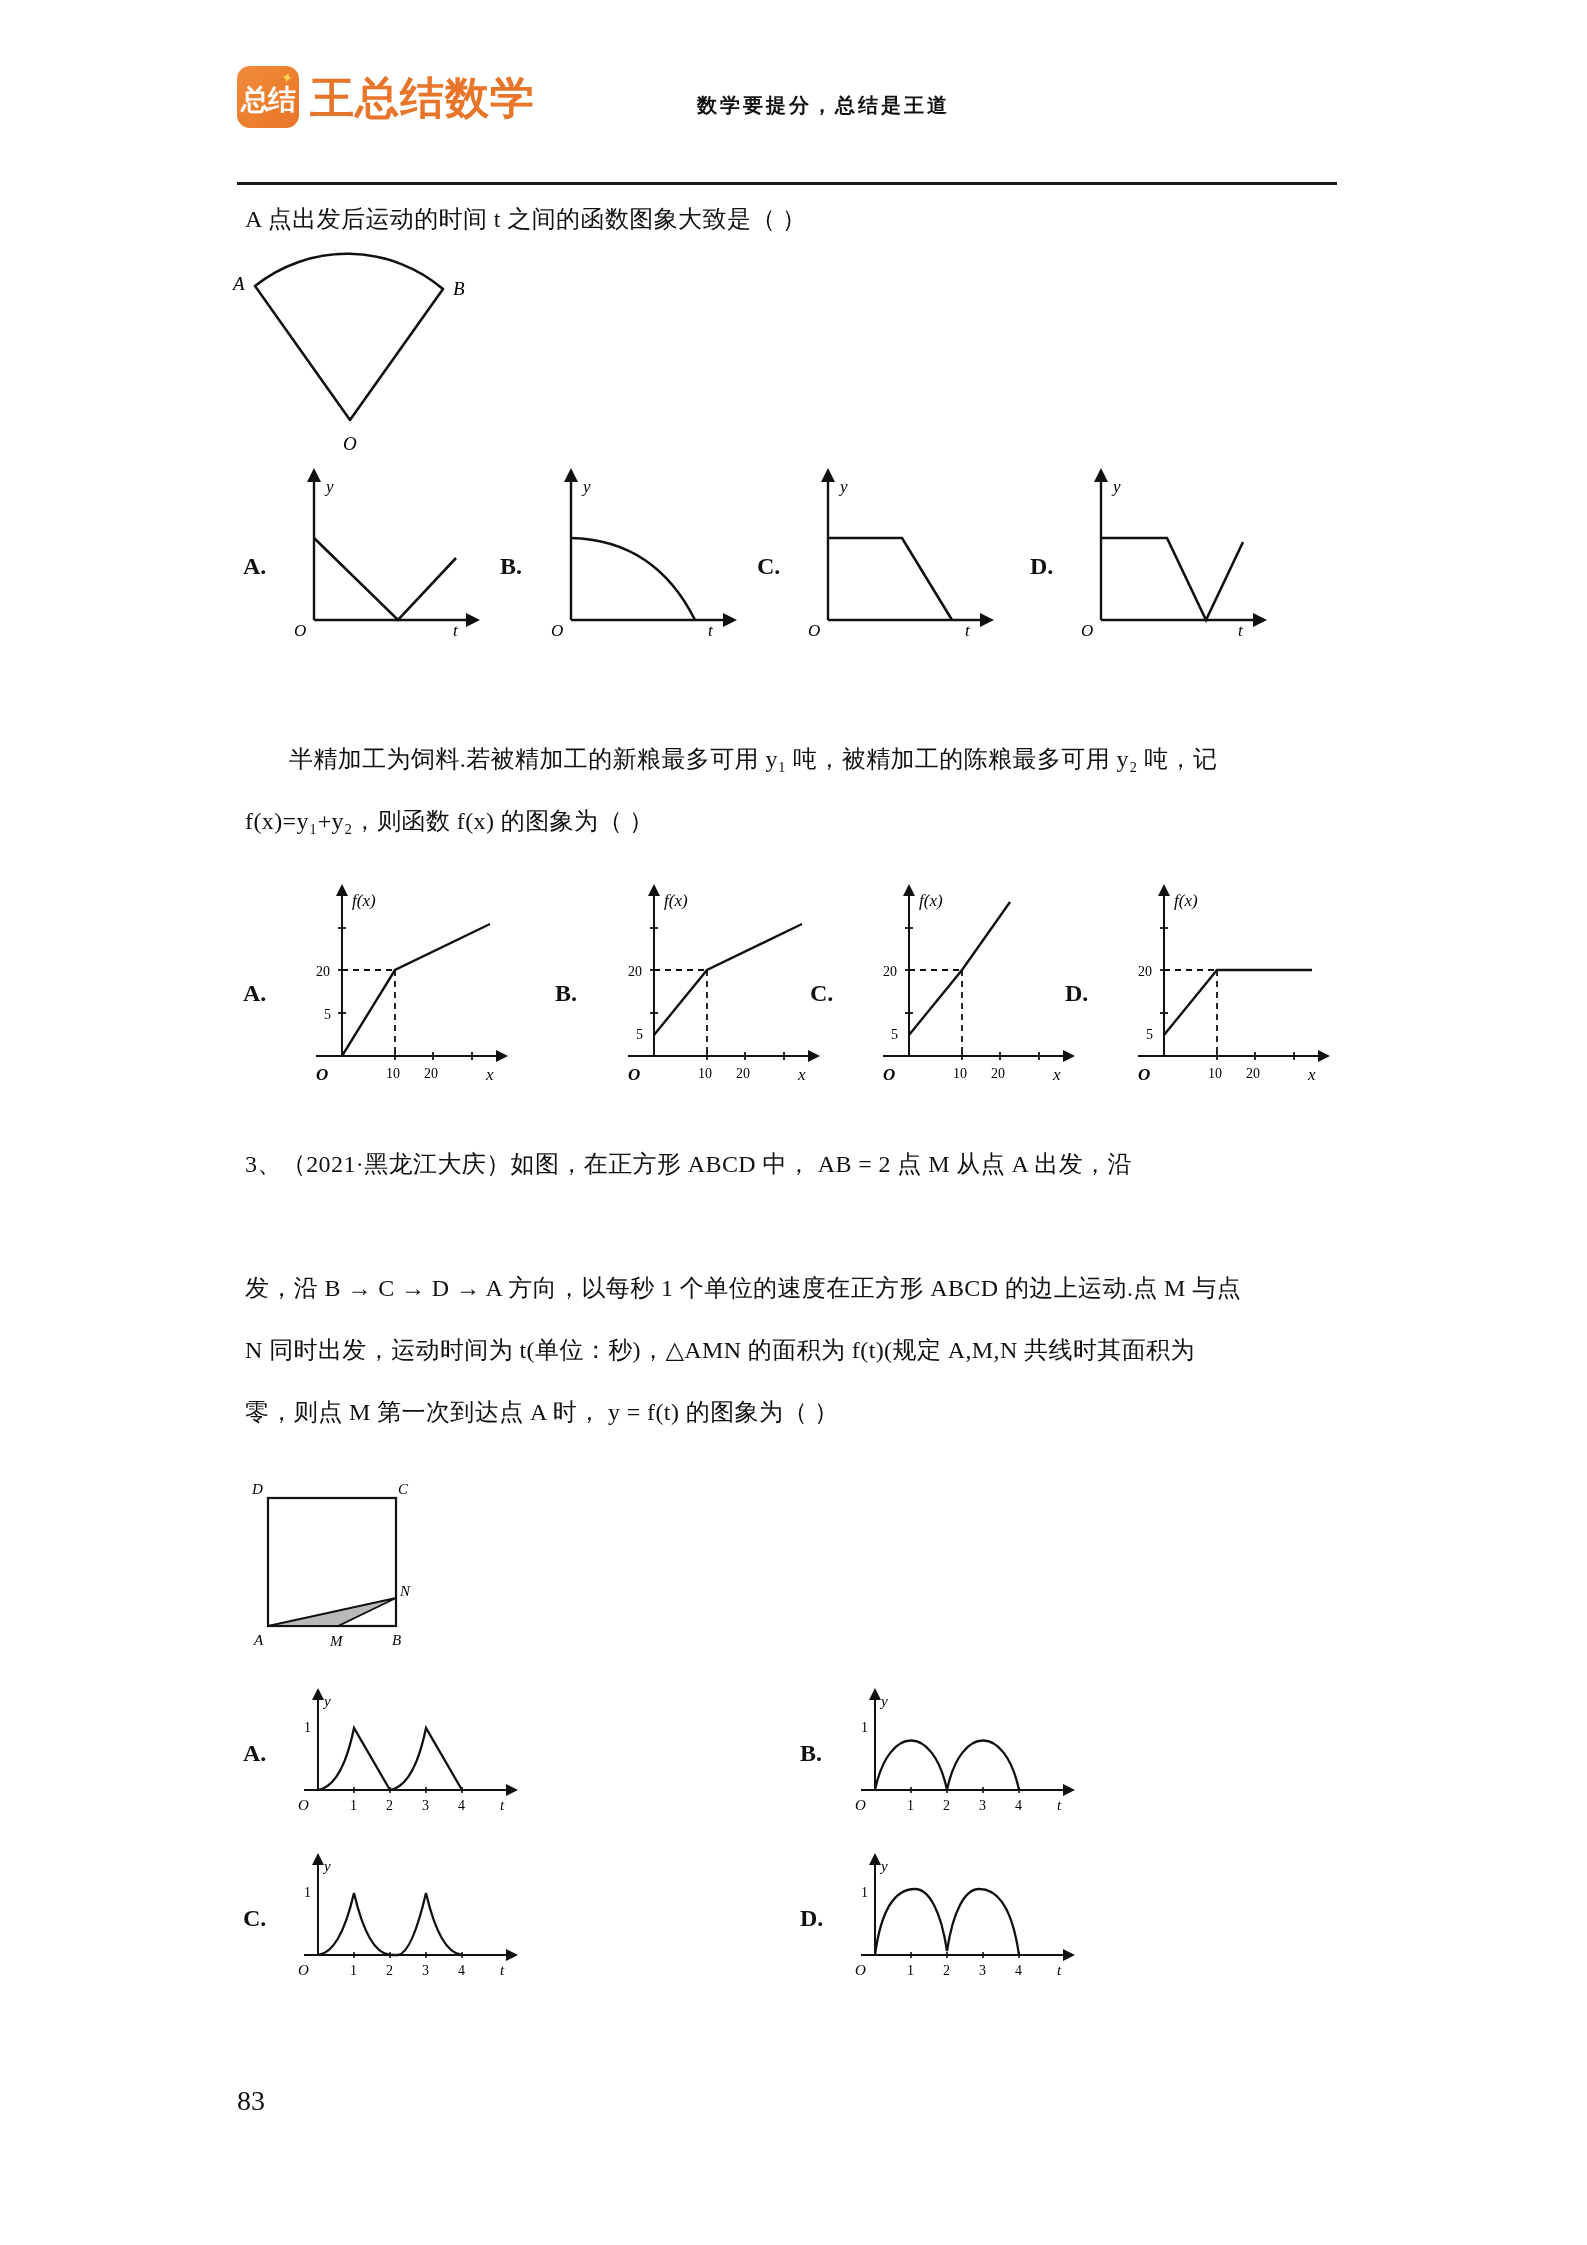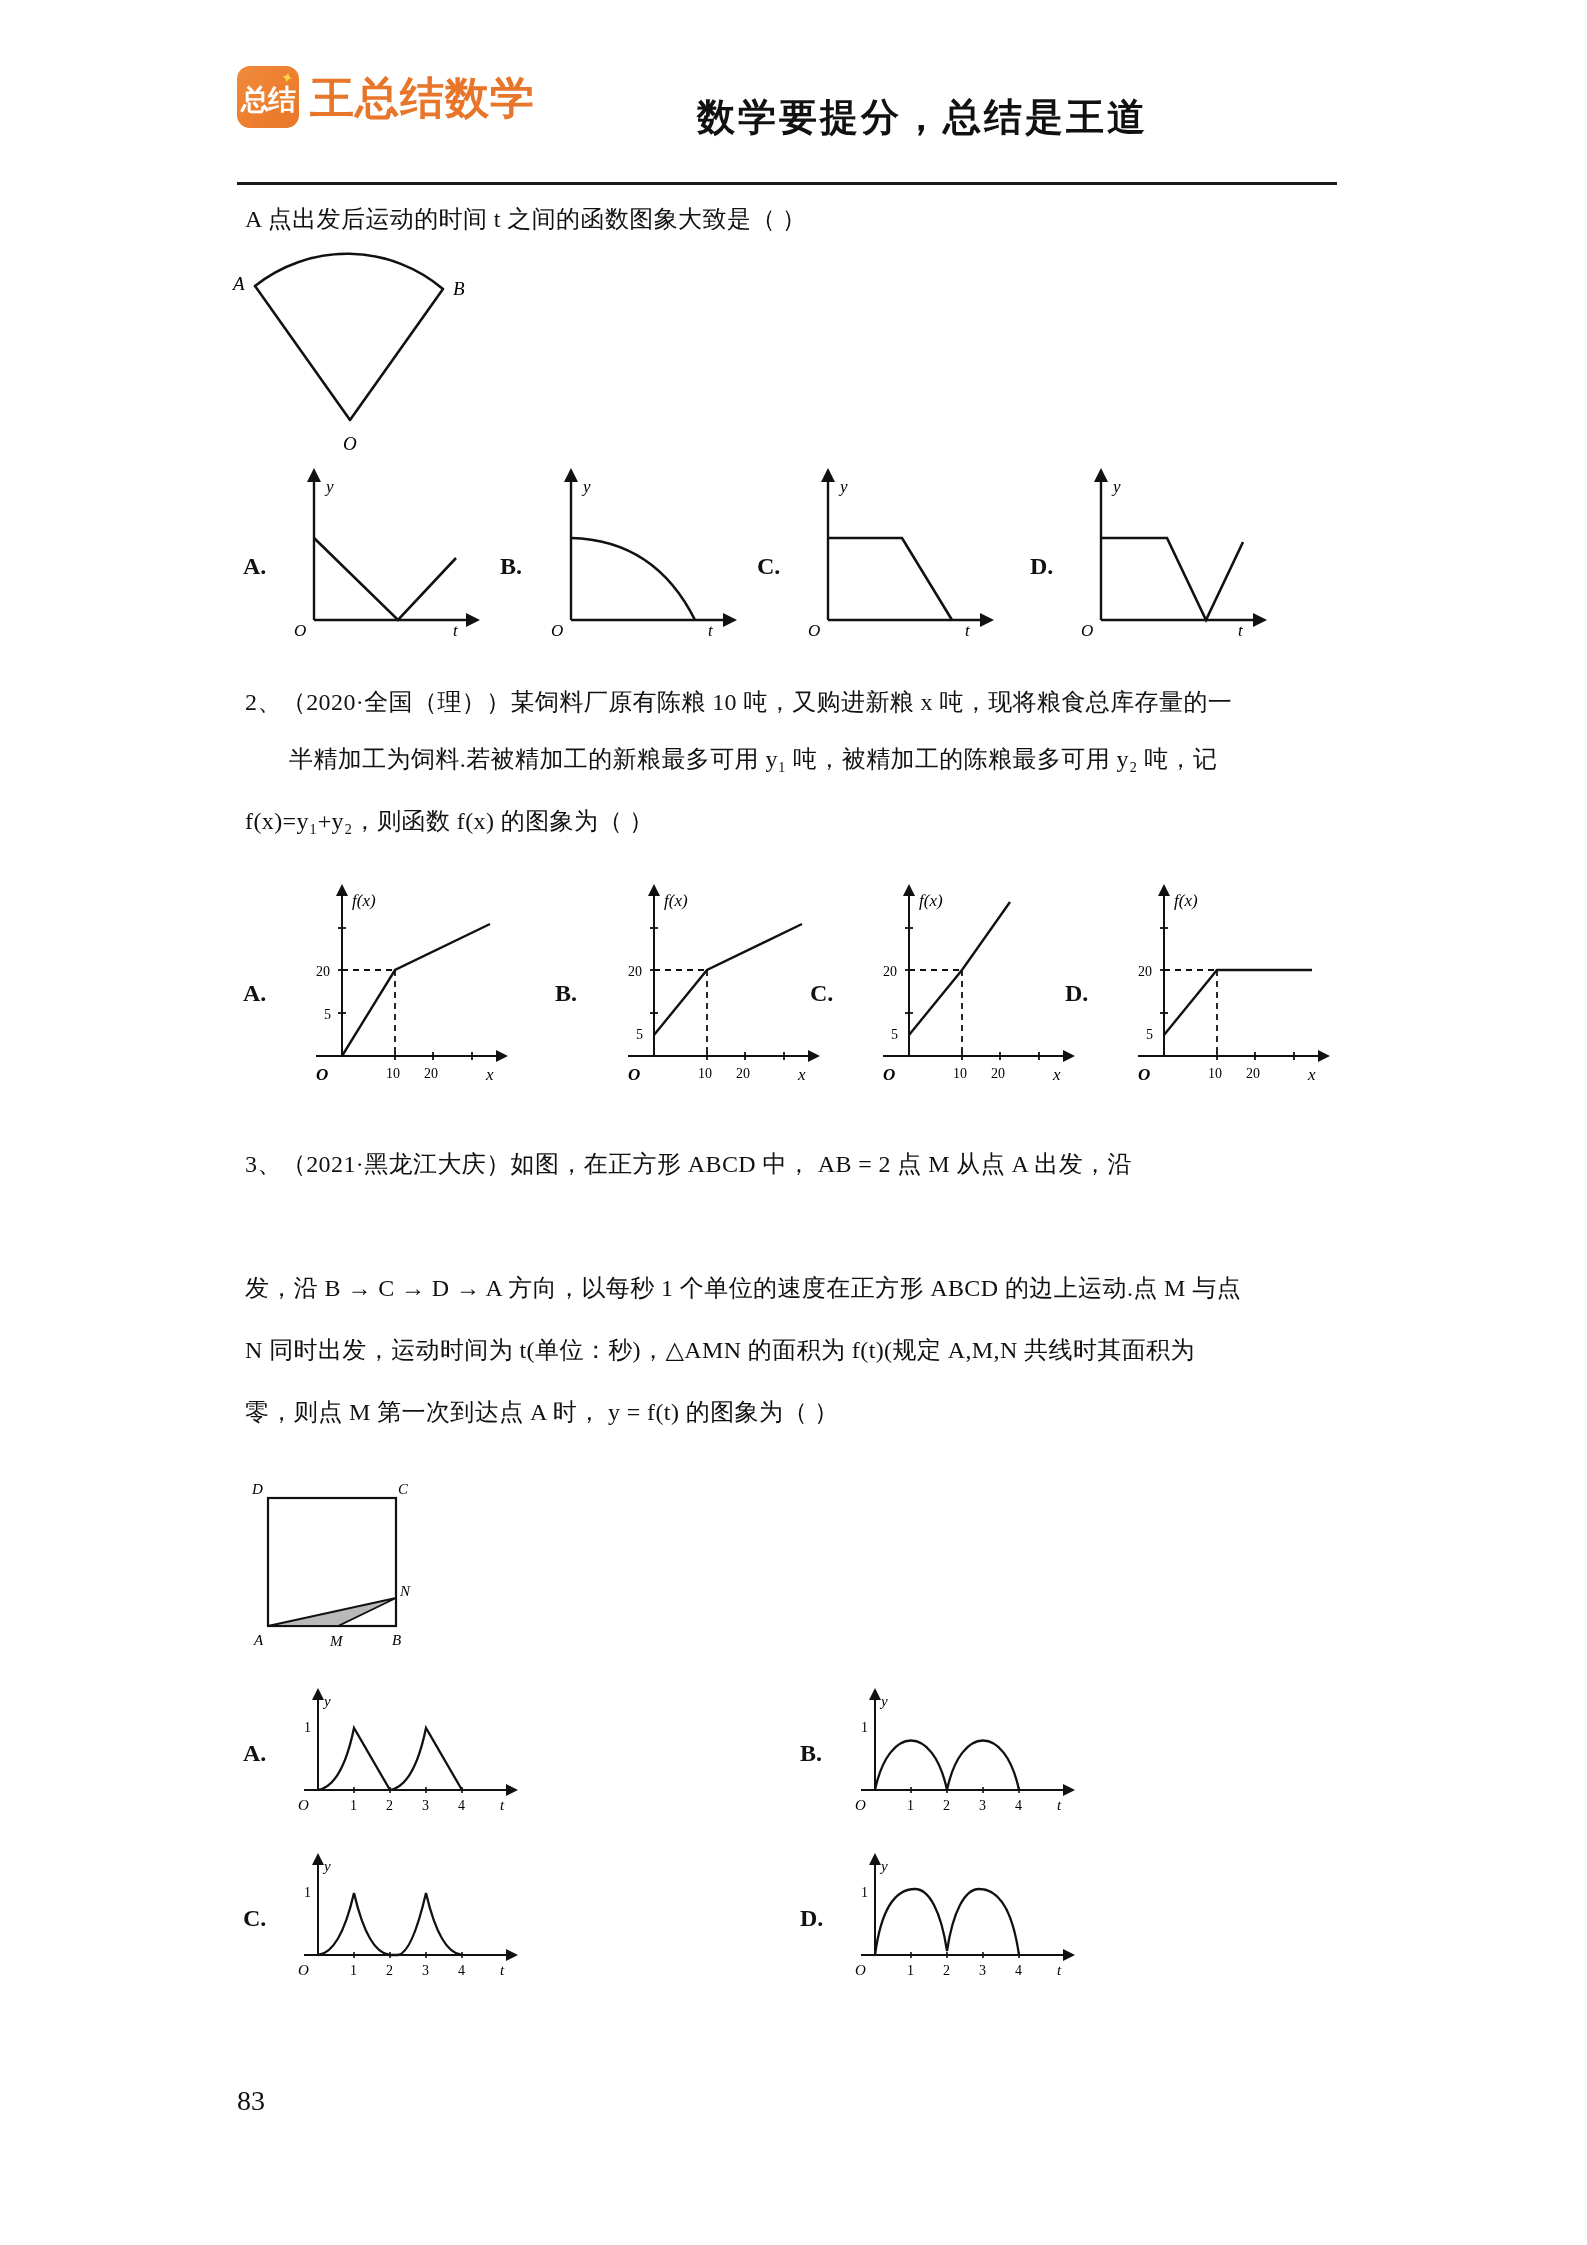--- a/index.html
+++ b/index.html
@@ -28,21 +28,21 @@
     transform:rotate(12deg);
   }
   .logo-text{
     margin-left:11px;color:#e8762a;
     font-family:"DejaVu Sans","Liberation Sans",sans-serif;
     font-weight:700;font-size:44px;line-height:1;letter-spacing:1px;
     transform:translateY(1px);
   }
   .tagline{
     position:absolute;left:460px;top:30px;width:640px;
-    text-align:left;font-size:38px;letter-spacing:3px;
+    text-align:left;font-size:20px;letter-spacing:3px;
     font-family:"Liberation Serif","DejaVu Serif",serif;font-weight:600;
   }
   .rule{position:absolute;left:237px;top:182px;width:1100px;height:3px;background:#1a1a1a;}
 
   .ql{position:absolute;font-size:24px;letter-spacing:.4px;}
 
   
   .opt-lab{
     position:absolute;font-weight:700;font-size:24px;
     font-family:"Liberation Serif","DejaVu Serif",serif;
@@ -143,21 +143,20 @@
         </defs>
       <line x1="26" y1="150" x2="180" y2="150" stroke="#111" stroke-width="2.4" marker-end="url(#ah4)"></line>
       <line x1="26" y1="150" x2="26" y2="10" stroke="#111" stroke-width="2.4" marker-end="url(#ah4)"></line>
       <text x="38" y="22" font-size="17" font-style="italic" font-family="Liberation Serif, serif">y</text>
       <text x="163" y="166" font-size="17" font-style="italic" font-family="Liberation Serif, serif">t</text>
       <text x="6" y="166" font-size="17" font-style="italic" font-family="Liberation Serif, serif">O</text>
       <polyline points="26,68 92,68 131,150 168,72" fill="none" stroke="#111" stroke-width="2.6"></polyline>
     </svg>
   </div>
 
-  <div class="ql" style="left:245px;top:686px;">2、（2020·全国（理））某饲料厂原有陈粮 10 吨，又购进新粮 x 吨，现将粮食总库存量的一</div>
   <div class="ql" style="left:245px;top:743px;margin-left:44px;">半精加工为饲料.若被精加工的新粮最多可用 y₁ 吨，被精加工的陈粮最多可用 y₂ 吨，记</div>
   <div class="ql" style="left:245px;top:805px;">f(x)=y₁+y₂，则函数 f(x) 的图象为（        ）</div>
 
   <div class="opt-lab" style="left:243px;top:980px;">A.</div>
   <div class="figure" style="left:300px;top:880px;">
     <svg width="215" height="210" viewBox="0 0 215 210">
       <defs>
           <marker id="bh1" markerWidth="8" markerHeight="8" refX="1" refY="3" orient="auto">
         <path d="M0,0 L6,3 L0,6 z" fill="#111"></path>
           </marker>

